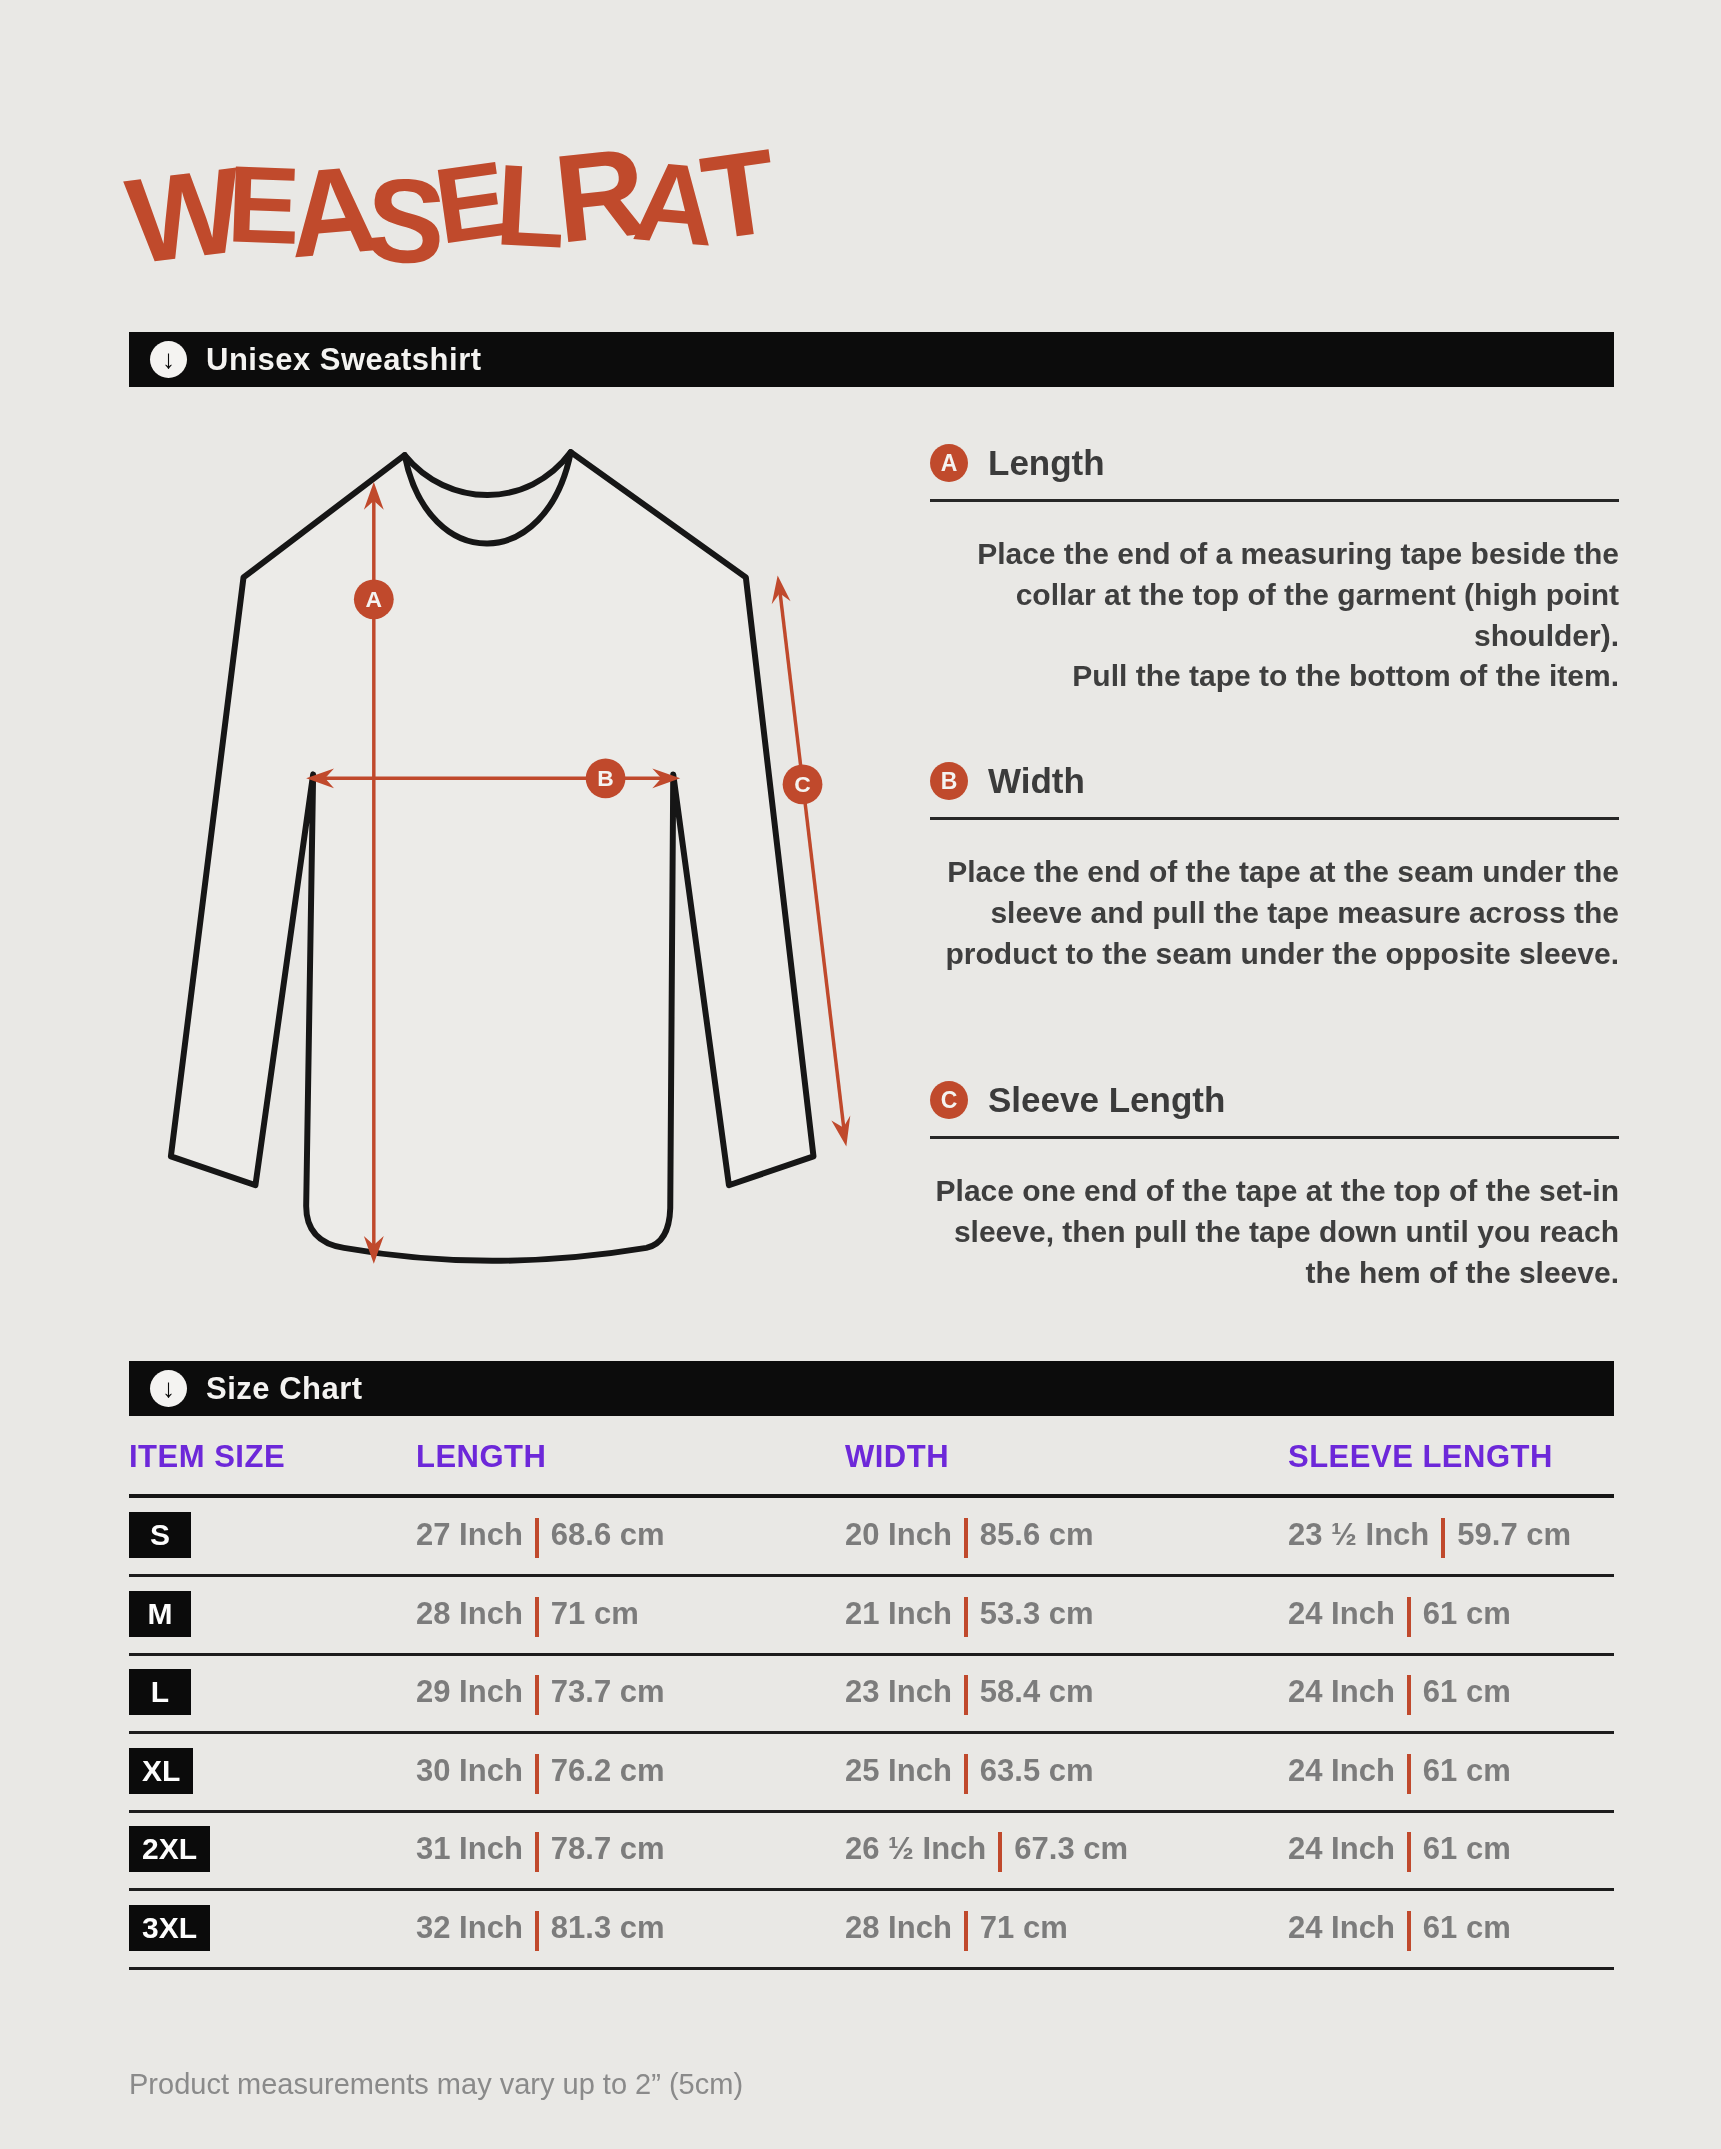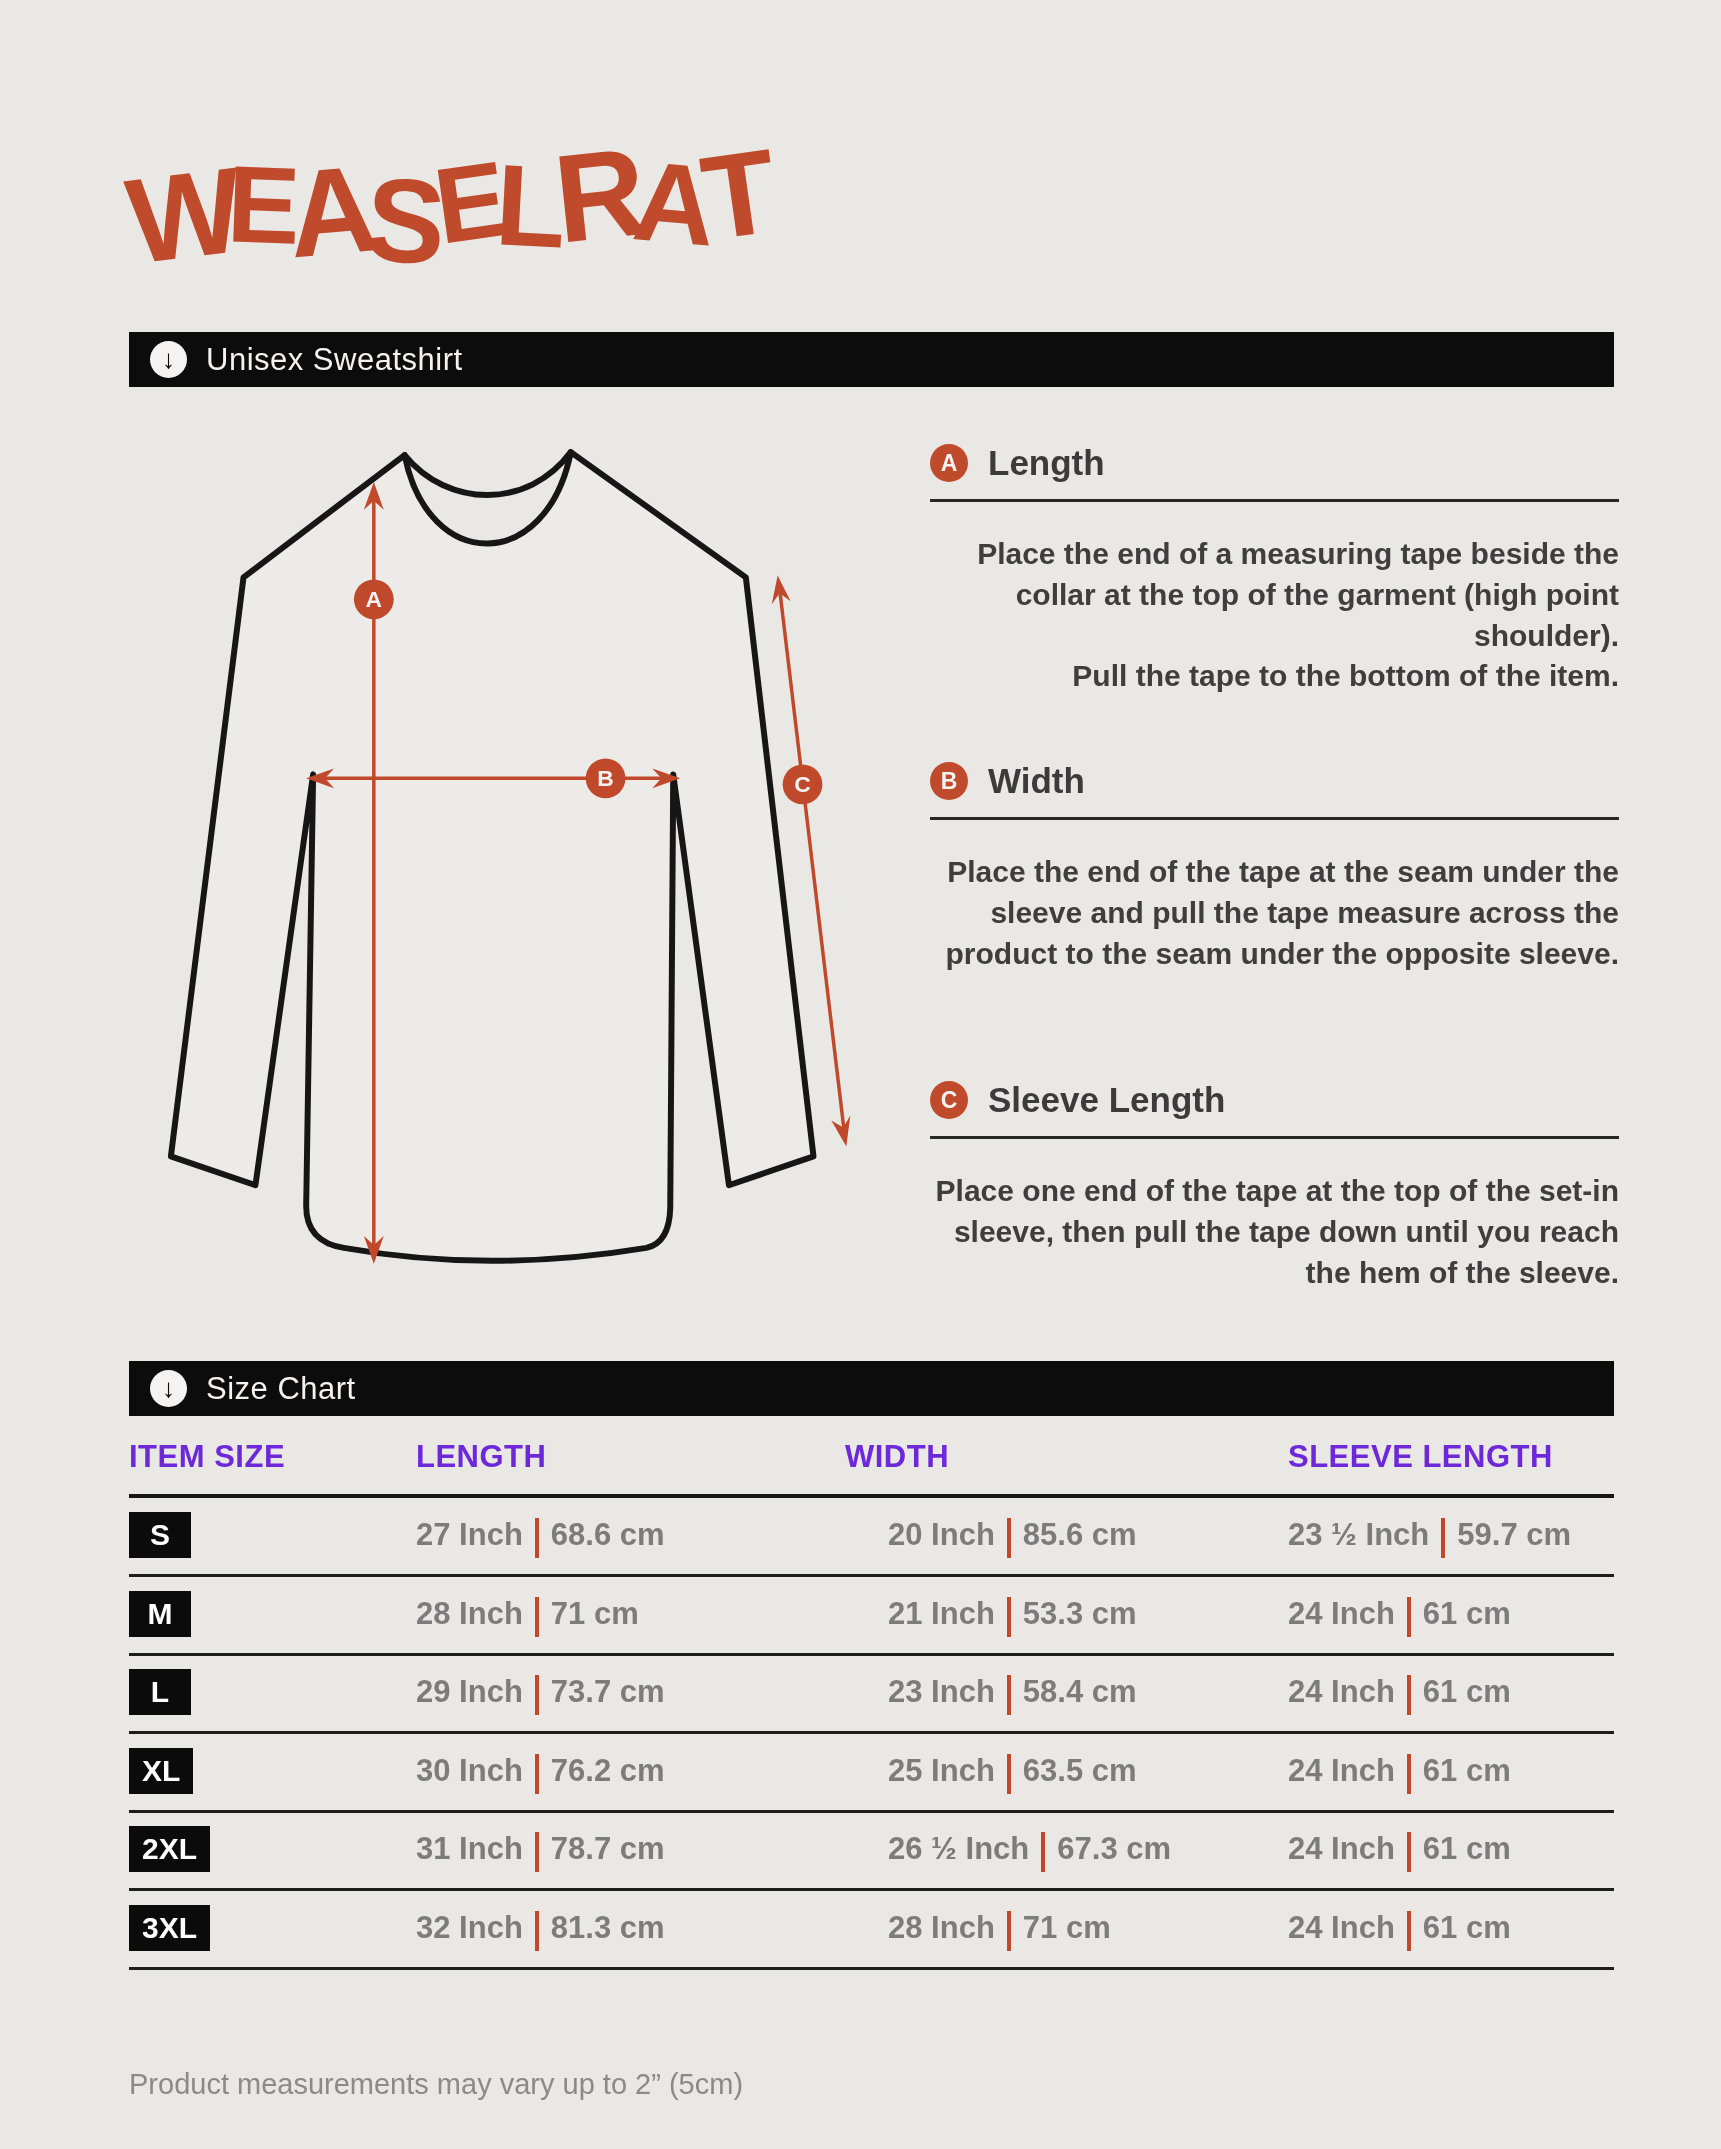--- a/index.html
+++ b/index.html
@@ -40,21 +40,21 @@
     padding:0;box-sizing:border-box;
   }
   .bar-icon{
     width:37px;height:37px;border-radius:50%;
     background:#f4f3f1;color:#0c0c0c;
     display:flex;align-items:center;justify-content:center;
     font-size:26px;font-weight:700;
     margin-left:21px;flex:0 0 auto;
   }
   .bar-title{
-    color:#f4f3f1;font-size:31px;font-weight:400;
+    color:#f4f3f1;font-size:31px;font-weight:700;
     margin-left:19px;letter-spacing:0.5px;
   }
 
   
   .mcol{left:930px;top:443px;width:689px;}
   .msec{position:absolute;left:0;width:689px;}
   .msec-head{display:flex;align-items:center;}
   .mbadge{
     width:38px;height:38px;border-radius:50%;
     background:#c04a2c;color:#f4f3f1;
@@ -93,21 +93,21 @@
   .cell{
     position:absolute;top:0;height:74px;
     display:flex;align-items:center;
     font-size:31px;font-weight:700;color:#7c7c7c;
   }
   .pipe{
     width:4px;height:40px;background:#c0492c;
     margin:0 12px;transform:translateY(3px);
   }
   .c-length{left:287px;}
-  .c-width{left:759px;justify-content:space-between;}
+  .c-width{left:716px;justify-content:space-between;}
   .c-sleeve{left:1159px;}
 
   .footer-note{
     left:129px;top:2068px;
     font-size:29px;font-weight:400;color:#8a8a8a;
   }
 
   svg text{font-family:"Liberation Sans", sans-serif;}
 </style>
 </head>

